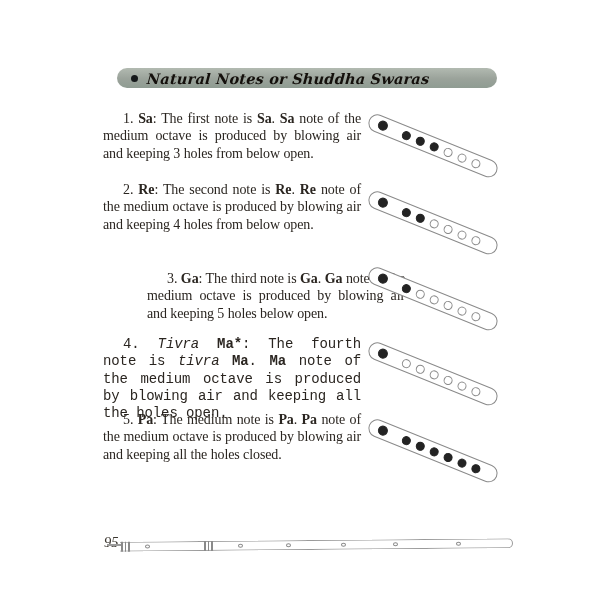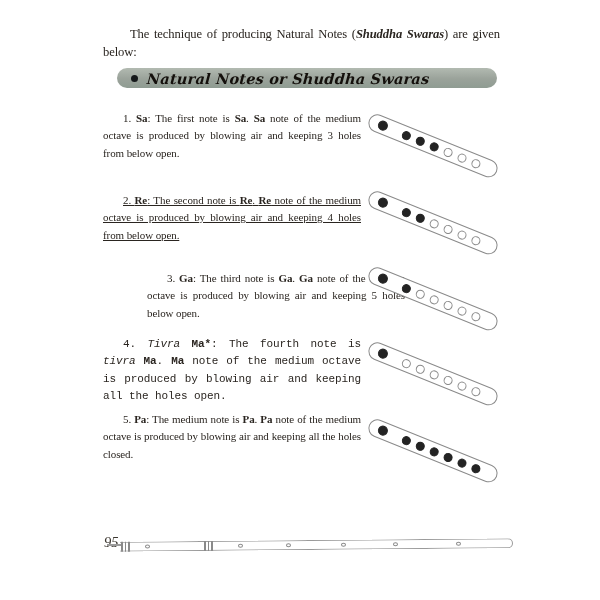--- a/index.html
+++ b/index.html
@@ -33,21 +33,21 @@
     font-family:"DejaVu Serif", serif;
     font-style:italic;font-weight:bold;
     font-size:14.5px;color:#14100c;
     transform:skewX(-4deg);
     letter-spacing:0.2px;
     white-space:nowrap;
   }
   
   .item-text{
     position:absolute;left:103px;width:258px;
-    font-size:11px;line-height:17.3px;letter-spacing:-0.1px;
+    font-size:14px;line-height:17.3px;letter-spacing:-0.1px;
     text-align:justify;text-indent:20px;margin:0;
   }
   .b{font-weight:bold;}
   .i{font-style:italic;}
   
   .flute{
     position:absolute;left:369px;width:138px;height:18px;
     transform:rotate(22deg);transform-origin:0 50%;
   }
   .flute-capsule{
@@ -85,41 +85,40 @@
   .bf-hole{
     position:absolute;top:1.5px;width:5px;height:4px;border-radius:50%;
     border:1px solid #8a8a8a;background:#fff;box-sizing:border-box;
   }
 </style>
 </head>
 <body style="--heading-bar: #9aa29a; --heading-bar-top: #b2bab1; --heading-bar-bottom: #8f9c92; --body-text: #2a2520; --flute-outline: #8a8a8a; --closed-hole: #232323;">
 
 <div class="page">
 
-  <p class="intro"><span>The technique of producing Natural Notes (</span><span class="b i">Shuddha Swaras</span><span>) are given below:</span></p>
 
   <div class="heading-bar">
     <span class="heading-bullet"></span>
     <span class="heading-title">Natural Notes or Shuddha Swaras</span>
   </div>
 
   <div id="items">
       <p class="item-text" style="top: 110px;"><span>1. </span><span class="b">Sa</span><span>: The first note is </span><span class="b">Sa</span><span>. </span><span class="b">Sa</span><span> note of the medium octave is produced by blowing air and keeping 3 holes from below open.</span></p>
       <div class="flute" style="top: 111px;">
         <div class="flute-capsule">
           <span class="hole blow closed" style="left: 9px;"></span>
           <span class="hole finger closed" style="left: 35px;"></span>
           <span class="hole finger closed" style="left: 50px;"></span>
           <span class="hole finger closed" style="left: 65px;"></span>
           <span class="hole finger open" style="left: 80px;"></span>
           <span class="hole finger open" style="left: 95px;"></span>
           <span class="hole finger open" style="left: 110px;"></span>
         </div>
       </div>
-      <p class="item-text" style="top: 192px; text-decoration: underline;"><span>2. </span><span class="b">Re</span><span>: The second note is </span><span class="b">Re</span><span>. </span><span class="b">Re</span><span> note of the medium octave is produced by blowing air and keeping 4 holes from below open.</span></p>
+      <p class="item-text" style="top: 181px;"><span>2. </span><span class="b">Re</span><span>: The second note is </span><span class="b">Re</span><span>. </span><span class="b">Re</span><span> note of the medium octave is produced by blowing air and keeping 4 holes from below open.</span></p>
       <div class="flute" style="top: 188px;">
         <div class="flute-capsule">
           <span class="hole blow closed" style="left: 9px;"></span>
           <span class="hole finger closed" style="left: 35px;"></span>
           <span class="hole finger closed" style="left: 50px;"></span>
           <span class="hole finger open" style="left: 65px;"></span>
           <span class="hole finger open" style="left: 80px;"></span>
           <span class="hole finger open" style="left: 95px;"></span>
           <span class="hole finger open" style="left: 110px;"></span>
         </div>

